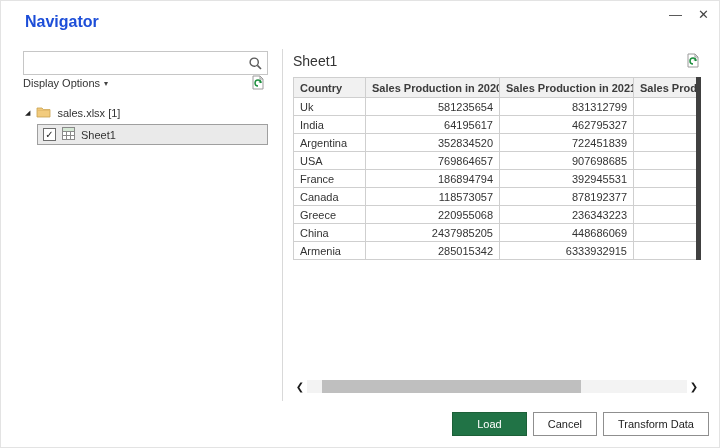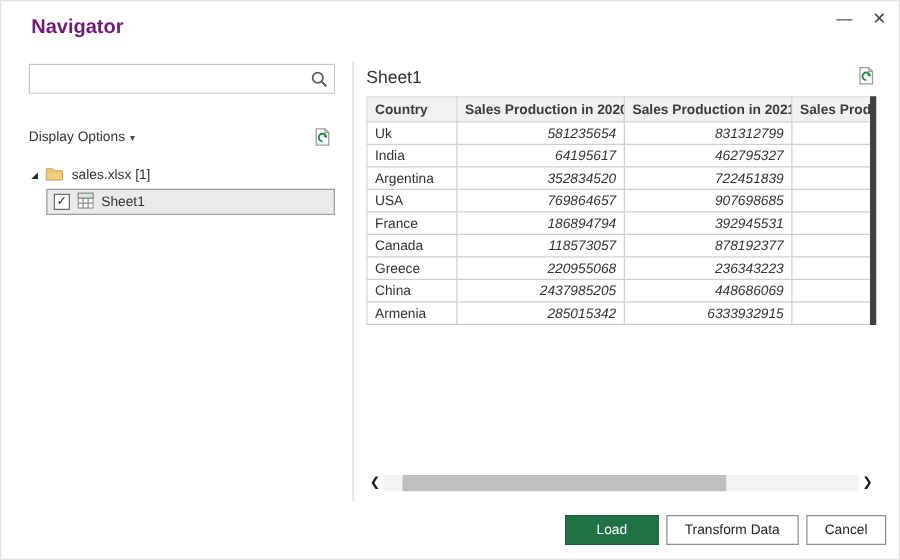--- a/index.html
+++ b/index.html
@@ -2,30 +2,30 @@
 <html><head>
 <meta charset="utf-8">
 <style>
   * { margin:0; padding:0; box-sizing:border-box; }
   html,body { background:#fff; }
   body { font-family:"Liberation Sans", sans-serif; }
   .window {
     position:relative; width:720px; height:448px; background:#fff;
     border:1px solid #e3e3e3; overflow:hidden;
   }
-  .dialog-title { position:absolute; left:24px; top:12px; font-size:16px; font-weight:bold; color:#701a75; }
+  .dialog-title { position:absolute; left:24px; top:12px; font-size:16px; font-weight:bold; color:#1d4ed8; }
   .win-controls { position:absolute; right:10px; top:6px; display:flex; gap:16px; }
   .win-controls span { font-size:13px; color:#444; cursor:default; line-height:16px; }
 
   
   .left-panel { position:absolute; left:22px; top:50px; width:245px; }
   .search-box { position:relative; height:24px; border:1px solid #c6c6c6; background:#fff; }
   .search-box input { width:100%; height:100%; border:none; outline:none; padding:0 26px 0 6px; font-size:11px; font-family:"Liberation Sans",sans-serif; }
   .search-icon { position:absolute; right:4px; top:4px; width:15px; height:15px; }
-  .options-row { margin-top:27px; display:flex; justify-content:space-between; align-items:center; font-size:11px; color:#333; padding-right:2px; }
+  .options-row { margin-top:0; display:flex; justify-content:space-between; align-items:center; font-size:11px; color:#333; padding-right:2px; }
   .dropdown-label { display:inline-flex; align-items:center; gap:4px; cursor:default; }
   .caret { font-size:8px; color:#444; }
   .tree { margin-top:12px; font-size:11px; color:#333; }
   .tree-root { display:flex; align-items:center; gap:6px; height:20px; padding-left:2px; }
   .expander { font-size:7px; color:#222; }
   .tree-item { margin-left:14px; margin-top:1px; display:flex; align-items:center; gap:6px; height:21px;
     background:#eaeaea; border:1px solid #9f9f9f; padding:0 5px; }
   .checkbox { width:13px; height:13px; border:1px solid #6d6d6d; background:#fff; display:inline-flex;
     align-items:center; justify-content:center; font-size:10px; color:#1d1d1d; line-height:1; }
 
@@ -35,21 +35,21 @@
   
   .right-panel { position:absolute; left:292px; top:52px; width:408px; }
   .preview-header { display:flex; justify-content:space-between; align-items:flex-end; }
   .preview-title { font-size:14px; color:#333; }
   .refresh-btn { width:16px; height:16px; cursor:default; }
   .table-wrap { margin-top:8px; width:408px; overflow:hidden; border-right:5px solid #404040; }
   table { border-collapse:collapse; table-layout:fixed; width:420px; font-size:11px; }
   th,td { border:1px solid #cfcfcf; padding:1px 6px; overflow:hidden; white-space:nowrap; }
   th { background:#f1f1f1; text-align:left; font-weight:bold; color:#3c3c3c; height:20px; }
   td { height:18px; color:#333; }
-  td.cell-num { text-align:right; font-style:italic; }
+  td.cell-num { text-align:right; }
   col.c1 { width:72px; } col.c2 { width:134px; } col.c3 { width:134px; } col.c4 { width:80px; }
 
   
   .hscrollbar { position:absolute; left:292px; top:378px; width:408px; height:15px; display:flex; align-items:center; }
   .scroll-arrow { width:14px; font-size:10px; color:#1a1a1a; text-align:center; cursor:default; line-height:15px; }
   .scroll-track { position:relative; flex:1; height:13px; background:#f3f3f3; }
   .scroll-thumb { position:absolute; left:4%; top:0; width:68%; height:100%; background:#bfbfbf; }
 
   
   .footer { position:absolute; right:10px; bottom:11px; display:flex; gap:6px; }
@@ -219,17 +219,17 @@
   <div class="hscrollbar">
     <span class="scroll-arrow">❮</span>
     <div class="scroll-track">
       <div class="scroll-thumb"></div>
     </div>
     <span class="scroll-arrow">❯</span>
   </div>
 
   <div class="footer">
     <button class="primary">Load</button>
+    <button>Cancel</button>
     <button>Transform Data</button>
-    <button>Cancel</button>
   </div>
 
 </div>
 
 </body></html>

